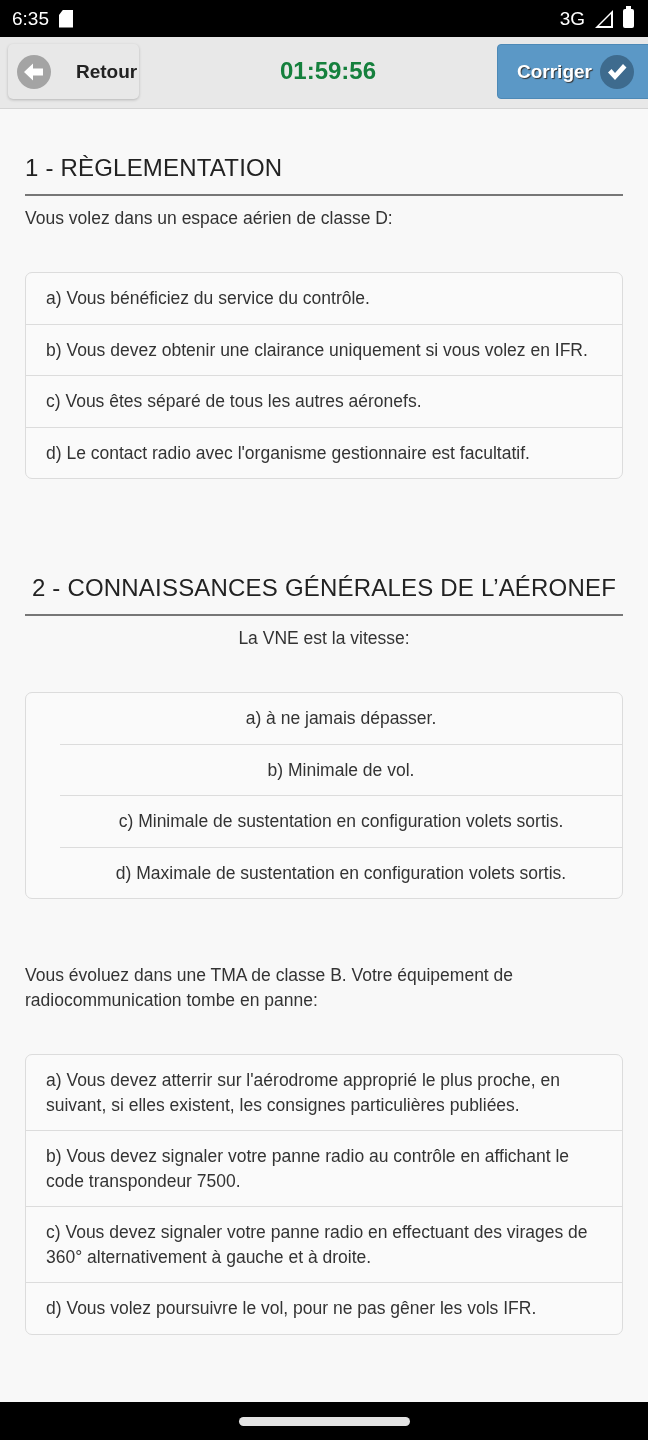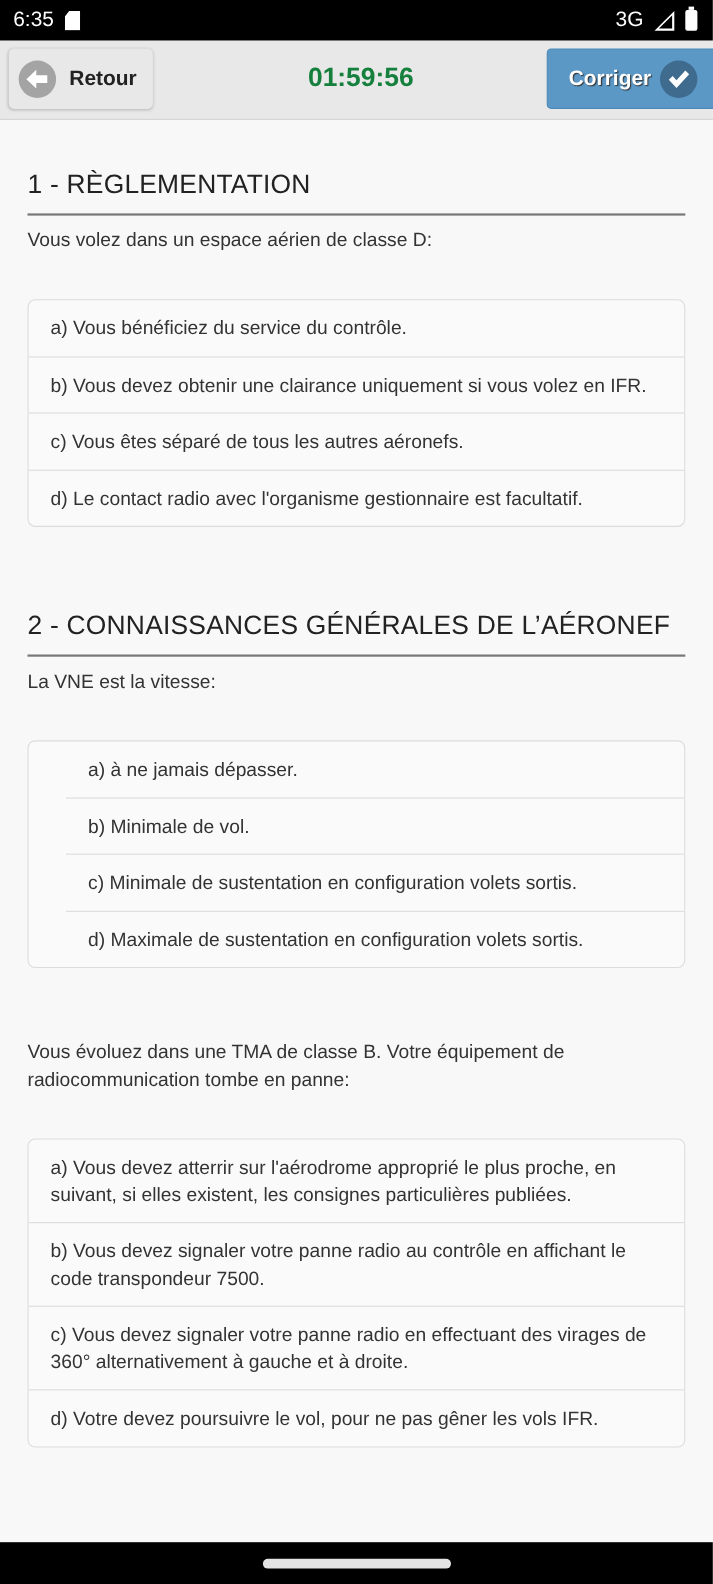--- a/index.html
+++ b/index.html
@@ -42,21 +42,21 @@
 
     .toolbar {
       position: absolute; top: 37px; left: 0; width: 648px; height: 72px;
       background: #e8e8e8;
       border-bottom: 1px solid #d4d4d4;
     }
     .btn-back {
       position: absolute; left: 8px; top: 7px; width: 131px; height: 55px;
       background: #e8e8e8; border-radius: 5px;
       box-shadow: 0 1px 3px rgba(0,0,0,0.22);
-      display: flex; align-items: center; padding-left: 9px; gap: 12px;
+      display: flex; align-items: center; padding-left: 9px; gap: 25px;
       cursor: pointer;
     }
     .back-circle {
       width: 34px; height: 34px; border-radius: 50%; background: #a4a4a4;
       display: flex; align-items: center; justify-content: center;
     }
     .btn-back .label { font-size: 19px; font-weight: bold; color: #222; }
     .timer {
       position: absolute; left: 4px; width: 648px; top: 20px;
       text-align: center; font-size: 24px; font-weight: bold; color: #15803d;
@@ -157,38 +157,38 @@
     <h2 class="q-title">1 - RÈGLEMENTATION</h2>
     <p class="q-text">Vous volez dans un espace aérien de classe D:</p>
     <div class="answers" style="margin-top:41px;">
       <div class="answer">a) Vous bénéficiez du service du contrôle.</div>
       <div class="answer">b) Vous devez obtenir une clairance uniquement si vous volez en IFR.</div>
       <div class="answer">c) Vous êtes séparé de tous les autres aéronefs.</div>
       <div class="answer">d) Le contact radio avec l'organisme gestionnaire est facultatif.</div>
     </div>
   </section>
 
-  <section class="question" style="margin-top:76px;">
+  <section class="question" style="margin-top:95px;text-align:center;">
     <h2 class="q-title">2 - CONNAISSANCES GÉNÉRALES DE L’AÉRONEF</h2>
     <p class="q-text">La VNE est la vitesse:</p>
     <div class="answers" style="margin-top:41px;padding-left:34px;">
       <div class="answer">a) à ne jamais dépasser.</div>
       <div class="answer">b) Minimale de vol.</div>
       <div class="answer">c) Minimale de sustentation en configuration volets sortis.</div>
       <div class="answer">d) Maximale de sustentation en configuration volets sortis.</div>
     </div>
   </section>
 
   <section class="question" style="margin-top:64px;">
     <p class="q-text">Vous évoluez dans une TMA de classe B. Votre équipement de radiocommunication tombe en panne:</p>
     <div class="answers" style="margin-top:41px;">
       <div class="answer">a) Vous devez atterrir sur l'aérodrome approprié le plus proche, en suivant, si elles existent, les consignes particulières publiées.</div>
       <div class="answer">b) Vous devez signaler votre panne radio au contrôle en affichant le code transpondeur 7500.</div>
       <div class="answer">c) Vous devez signaler votre panne radio en effectuant des virages de 360° alternativement à gauche et à droite.</div>
-      <div class="answer">d) Votre devez poursuivre le vol, pour ne pas gêner les vols IFR.</div>
+      <div class="answer">d) Vous volez poursuivre le vol, pour ne pas gêner les vols IFR.</div>
     </div>
   </section>
 
 </div>
 
 <div class="nav-bar">
   <div class="home-pill"></div>
 </div>
 
 </body></html>

